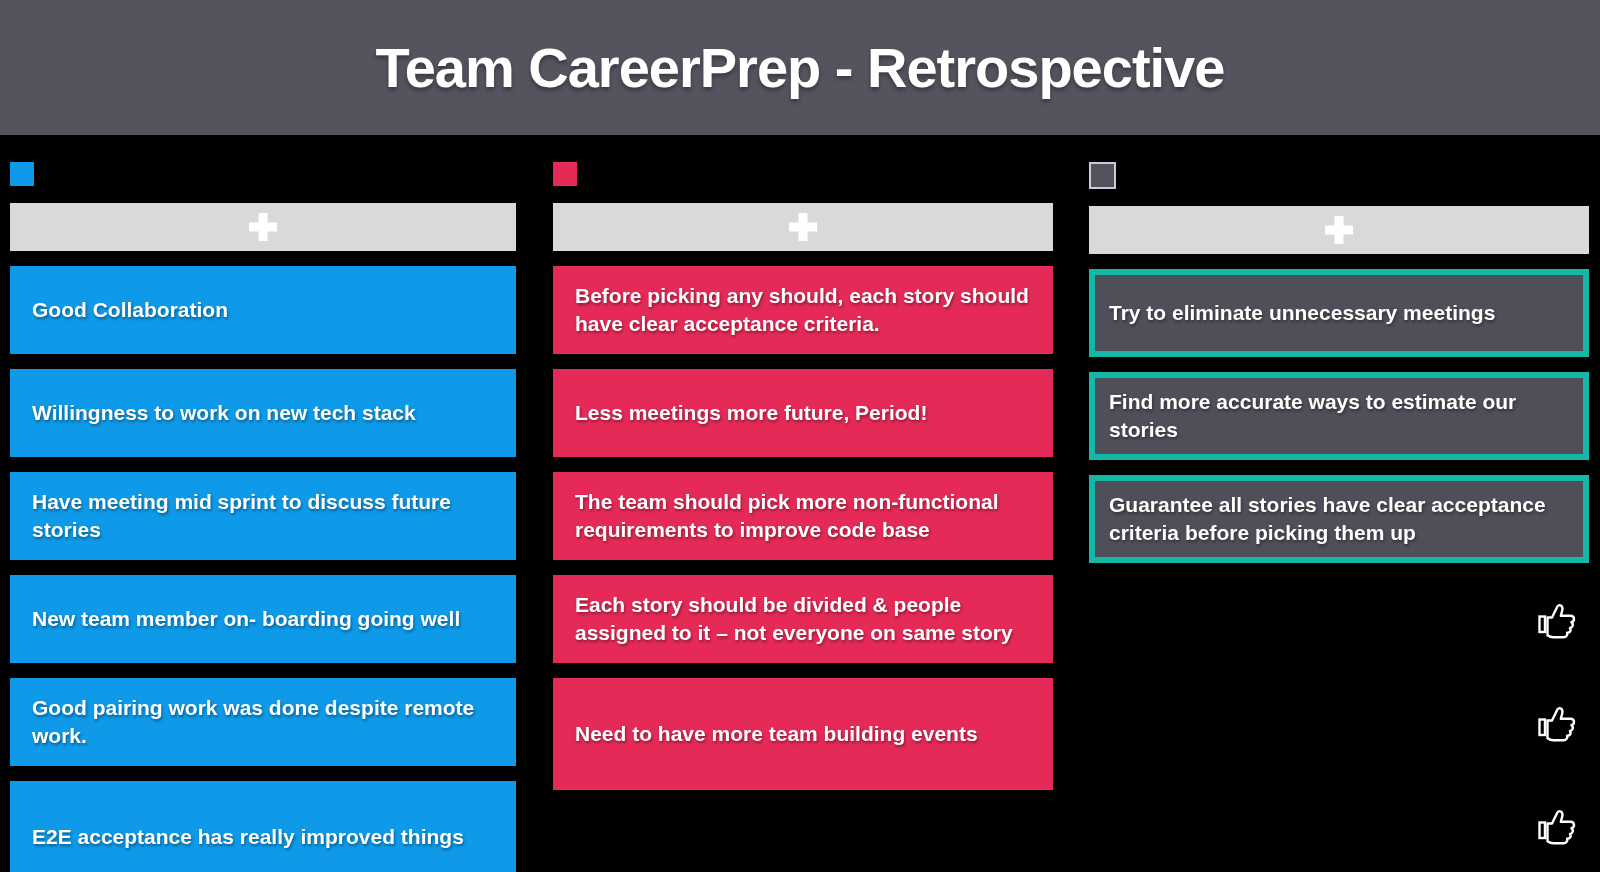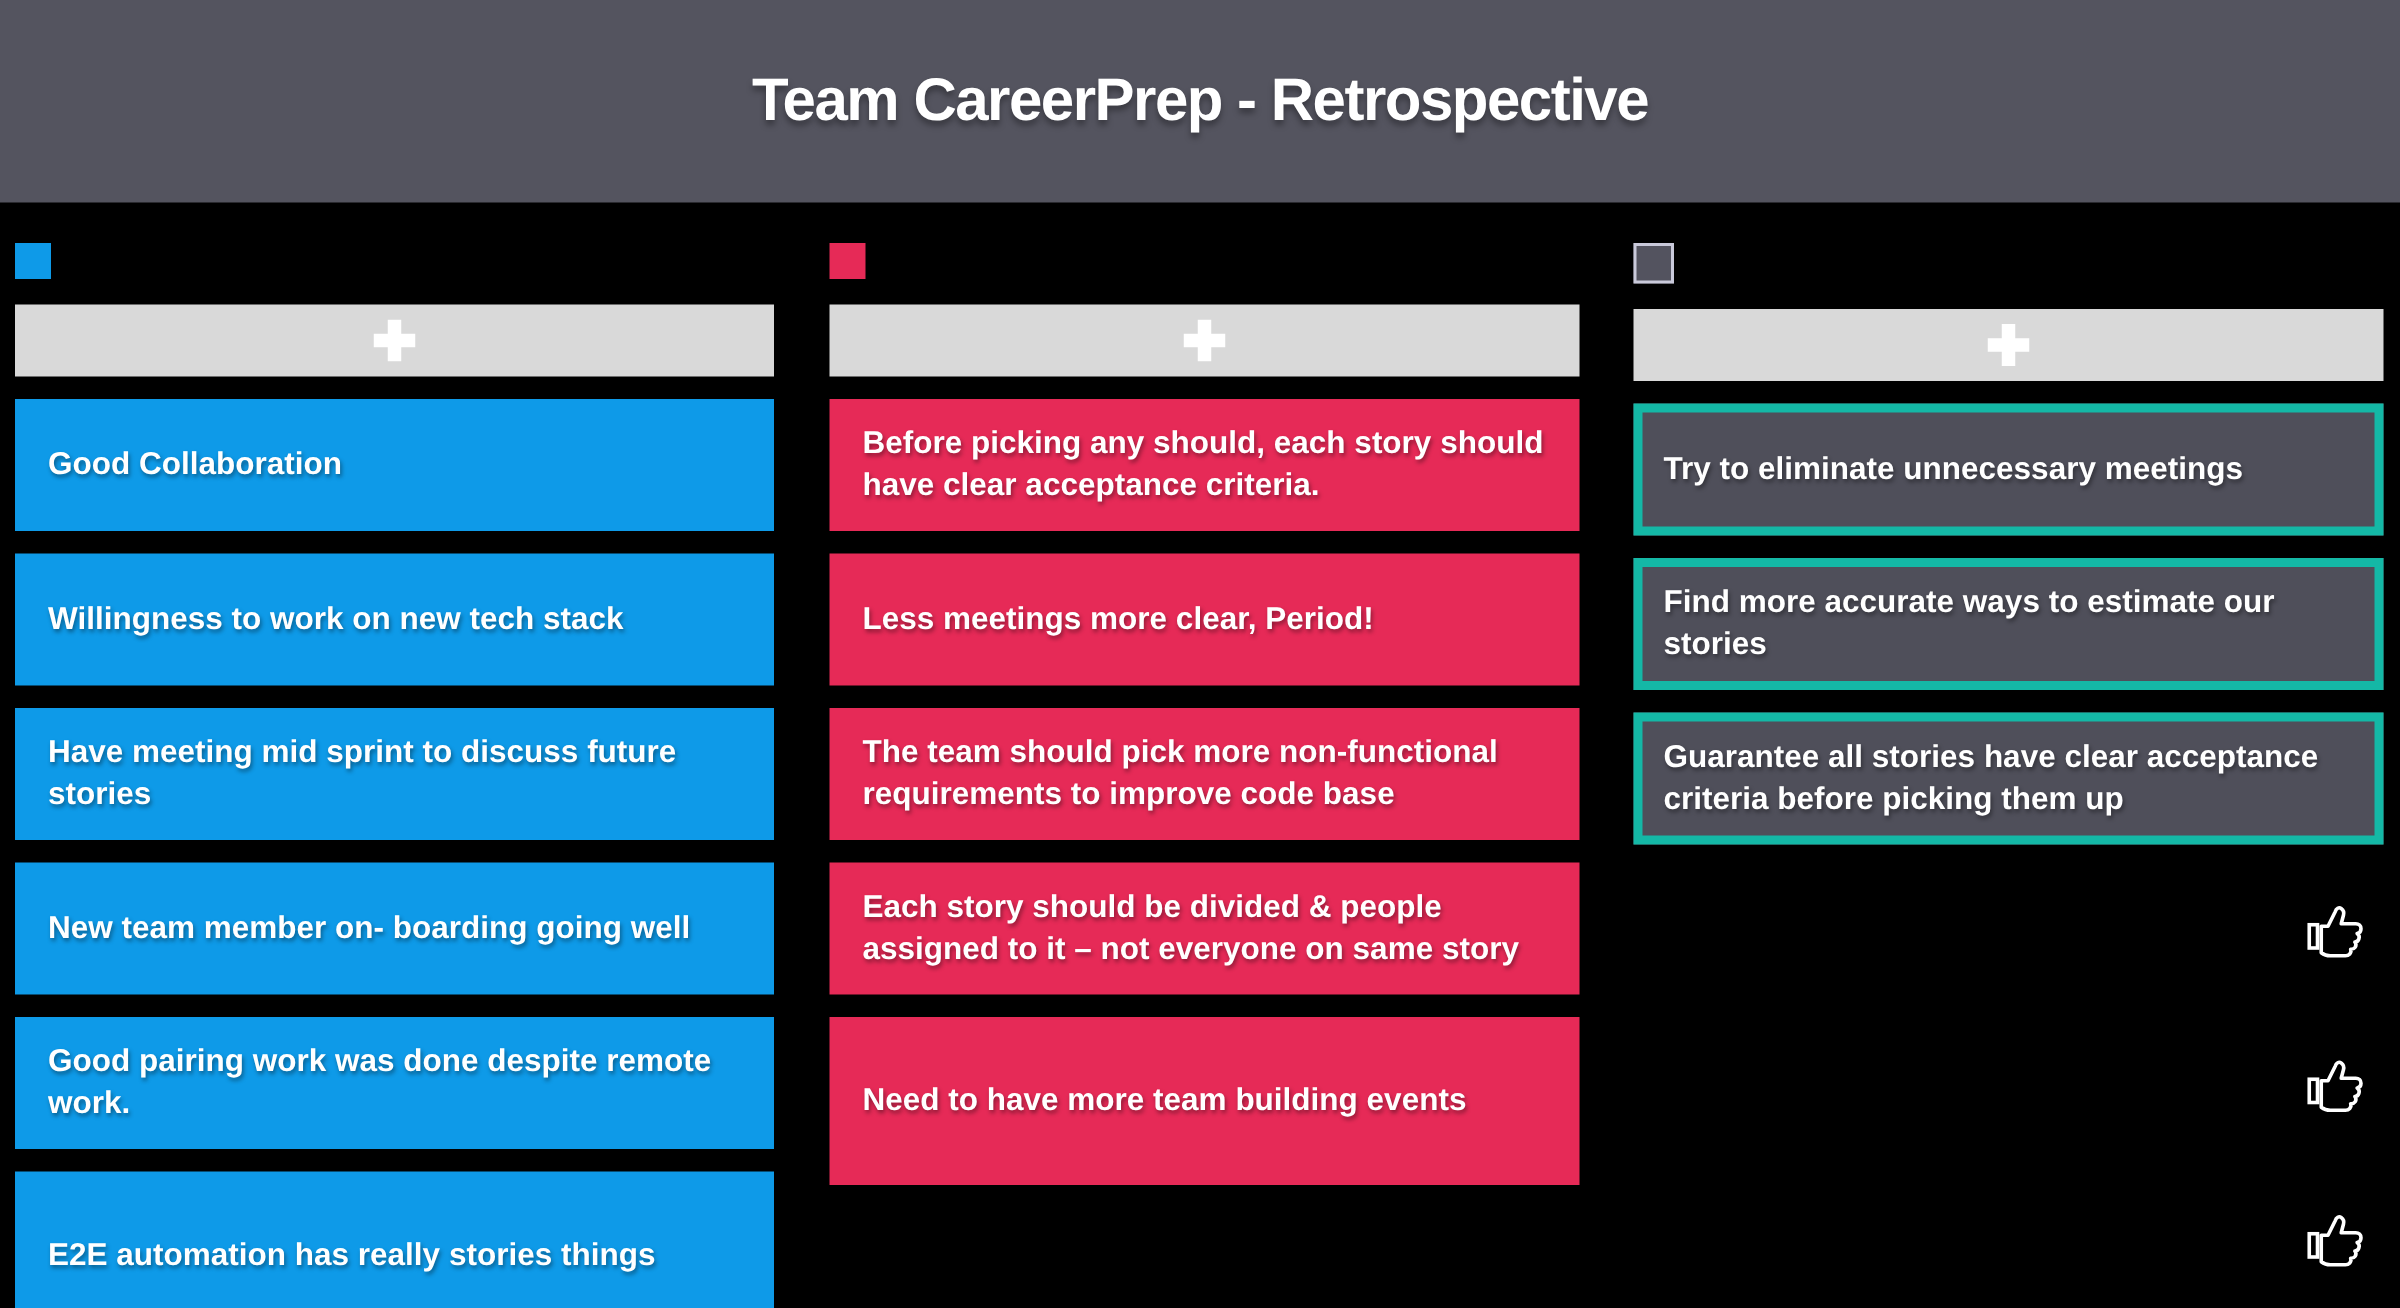--- a/index.html
+++ b/index.html
@@ -10,21 +10,21 @@
     overflow: hidden;
     font-family: "Liberation Sans", "DejaVu Sans", sans-serif;
   }
   .header {
     width: 1600px; height: 135px;
     background: #54545f;
     display: flex; align-items: center; justify-content: center;
   }
   .title {
     color: #ffffff;
-    font-size: 40px;
+    font-size: 56px;
     font-weight: bold;
     letter-spacing: -1px;
     text-shadow: 0 3px 4px rgba(0,0,0,0.35);
   }
   .board {
     display: flex;
     padding-left: 10px;
   }
   .col { display: flex; flex-direction: column; }
   .col-1 { width: 506px; margin-right: 37px; }
@@ -121,37 +121,37 @@
     <div class="card">
         <span>Have meeting mid sprint to discuss future stories</span>
       </div>
     <div class="card">
         <span>New team member on- boarding going well</span>
       </div>
     <div class="card">
         <span>Good pairing work was done despite remote work.</span>
       </div>
     <div class="card clipped">
-        <span>E2E automation has really stories things</span>
+        <span>E2E acceptance has really improved things</span>
       </div>
   </div>
 
   <div class="col col-2">
     <div class="swatch swatch-2"></div>
     <div class="addbar">
       <svg class="plus" width="28" height="28" viewBox="0 0 28 28">
         <rect x="9.5" y="0" width="9" height="28" fill="#ffffff"></rect>
         <rect x="0" y="9.5" width="28" height="9" fill="#ffffff"></rect>
       </svg>
     </div>
     <div class="card">
         <span>Before picking any should, each story should have clear acceptance criteria.</span>
       </div>
     <div class="card">
-        <span>Less meetings more clear, Period!</span>
+        <span>Less meetings more future, Period!</span>
       </div>
     <div class="card">
         <span>The team should pick more non-functional requirements to improve code base</span>
       </div>
     <div class="card">
         <span>Each story should be divided &amp; people assigned to it – not everyone on same story</span>
       </div>
     <div class="card clipped">
         <span>Need to have more team building events</span>
       </div>

